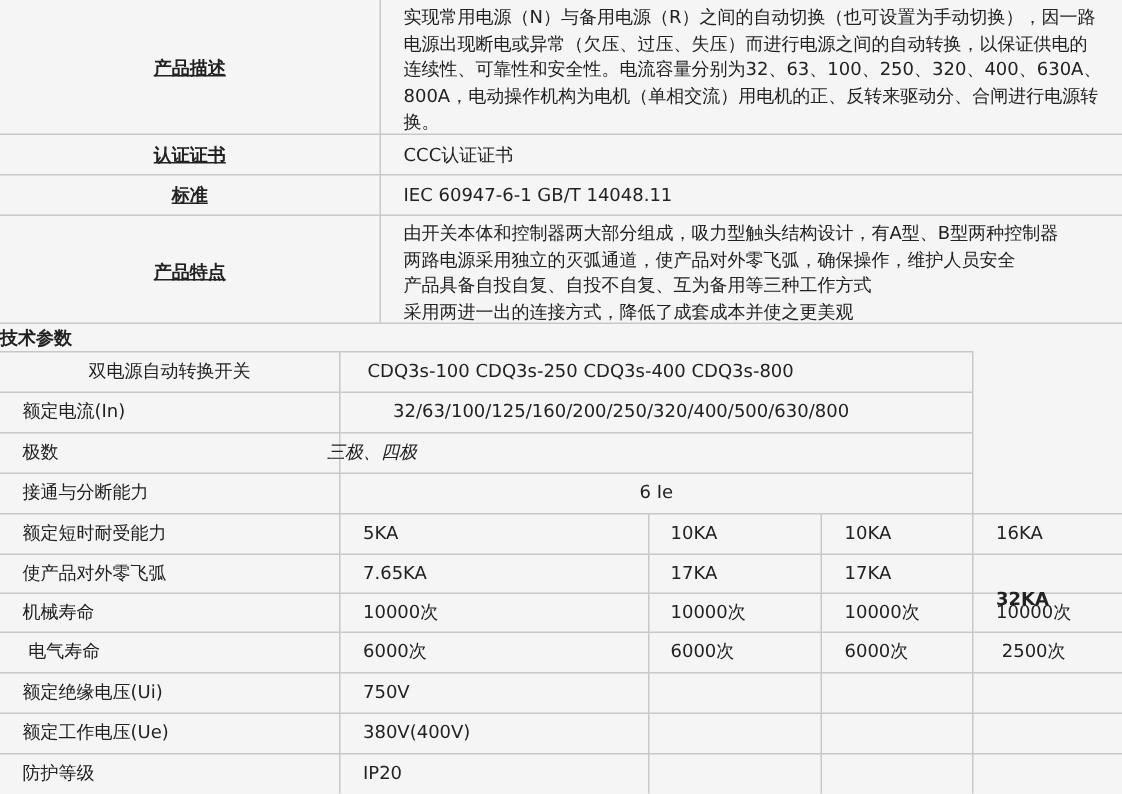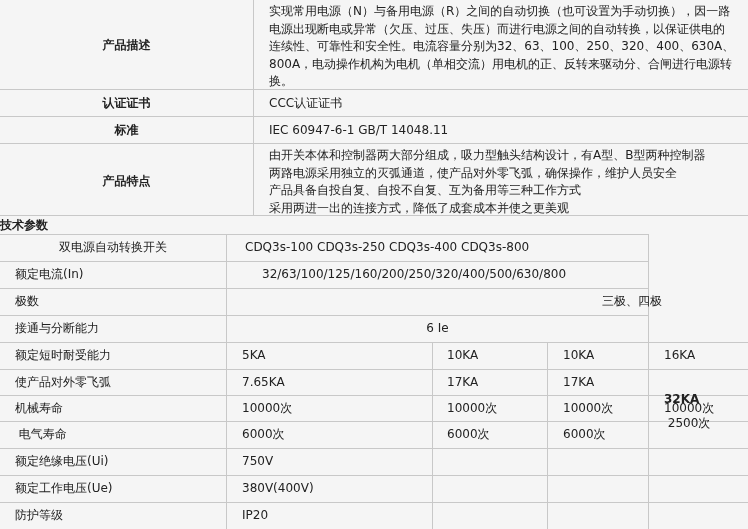--- a/index.html
+++ b/index.html
@@ -1,19 +1,19 @@
 <!DOCTYPE html>
 <html><head>
 <meta charset="utf-8">
 <style>
   html,body{margin:0;padding:0;}
   body{width:748px;height:529px;overflow:hidden;background:#f5f5f5;color:#222;font-family:"DejaVu Sans","Liberation Sans",sans-serif;font-size:12px;position:relative;}
   .hline{position:absolute;height:1px;background:#c8c8c8;}
   .vline{position:absolute;width:1px;background:#c8c8c8;}
-  .lbl{position:absolute;font-weight:bold;text-align:center;white-space:nowrap;}
+  .lbl{position:absolute;font-weight:bold;text-align:center;white-space:nowrap;text-decoration:underline;}
   .txt{position:absolute;white-space:nowrap;line-height:18px;}
   .desc{position:absolute;line-height:17.6px;width:470px;}
   .cell{position:absolute;white-space:nowrap;line-height:27px;height:27px;text-align:right;}
   .section-title{position:absolute;font-weight:bold;}
 </style>
 </head>
 <body>
 
 <div>
 
@@ -68,21 +68,21 @@
   <div class="vline" style="left:432px;top:342px;height:187px;"></div>
   <div class="vline" style="left:547px;top:342px;height:187px;"></div>
   <div class="vline" style="left:648px;top:342px;height:187px;"></div>
 
   <div class="cell" style="left:0;width:226px;top:234px;text-align:center;">双电源自动转换开关</div>
   <div class="cell" style="left:245px;top:234px;">CDQ3s-100  CDQ3s-250  CDQ3s-400   CDQ3s-800</div>
 
   <div class="cell" style="left:15px;top:261px;">额定电流(In)</div>
   <div class="cell" style="left:242px;top:261px;margin-left:20px;">32/63/100/125/160/200/250/320/400/500/630/800</div>
   <div class="cell" style="left:15px;top:288px;">极数</div>
-  <div class="cell" style="left:241px;width:421px;top:288px;text-align:right;">三极、四极</div>
+  <div class="cell" style="left:218px;width:421px;top:288px;text-align:left;font-style:italic;">三极、四极</div>
   <div class="cell" style="left:15px;top:315px;">接通与分断能力</div>
   <div class="cell" style="left:227px;width:421px;top:315px;text-align:center;">6 Ie</div>
 
   <div class="cell" style="left:15px;top:342px;">额定短时耐受能力</div>
   <div class="cell" style="left:242px;top:342px;">5KA</div>
   <div class="cell" style="left:447px;top:342px;">10KA</div>
   <div class="cell" style="left:563px;top:342px;">10KA</div>
   <div class="cell" style="left:664px;top:342px;">16KA</div>
 
   <div class="cell" style="left:15px;top:369px;">使产品对外零飞弧</div>
@@ -94,21 +94,21 @@
   <div class="cell" style="left:15px;top:395px;">机械寿命</div>
   <div class="cell" style="left:242px;top:395px;">10000次</div>
   <div class="cell" style="left:447px;top:395px;">10000次</div>
   <div class="cell" style="left:563px;top:395px;">10000次</div>
   <div class="cell" style="left:664px;top:395px;">10000次</div>
 
   <div class="cell" style="left:15px;top:421px;white-space:pre;"> 电气寿命</div>
   <div class="cell" style="left:242px;top:421px;">6000次</div>
   <div class="cell" style="left:447px;top:421px;">6000次</div>
   <div class="cell" style="left:563px;top:421px;">6000次</div>
-  <div class="cell" style="left:664px;top:410px;white-space:pre;"> 2500次</div>
+  <div class="cell" style="left:664px;top:421px;white-space:pre;"> 2500次</div>
 
   <div class="cell" style="left:15px;top:448px;">额定绝缘电压(Ui)</div>
   <div class="cell" style="left:242px;top:448px;">750V</div>
 
   <div class="cell" style="left:15px;top:475px;">额定工作电压(Ue)</div>
   <div class="cell" style="left:242px;top:475px;">380V(400V)</div>
 
   <div class="cell" style="left:15px;top:502px;">防护等级</div>
   <div class="cell" style="left:242px;top:502px;">IP20</div>
 </div>

